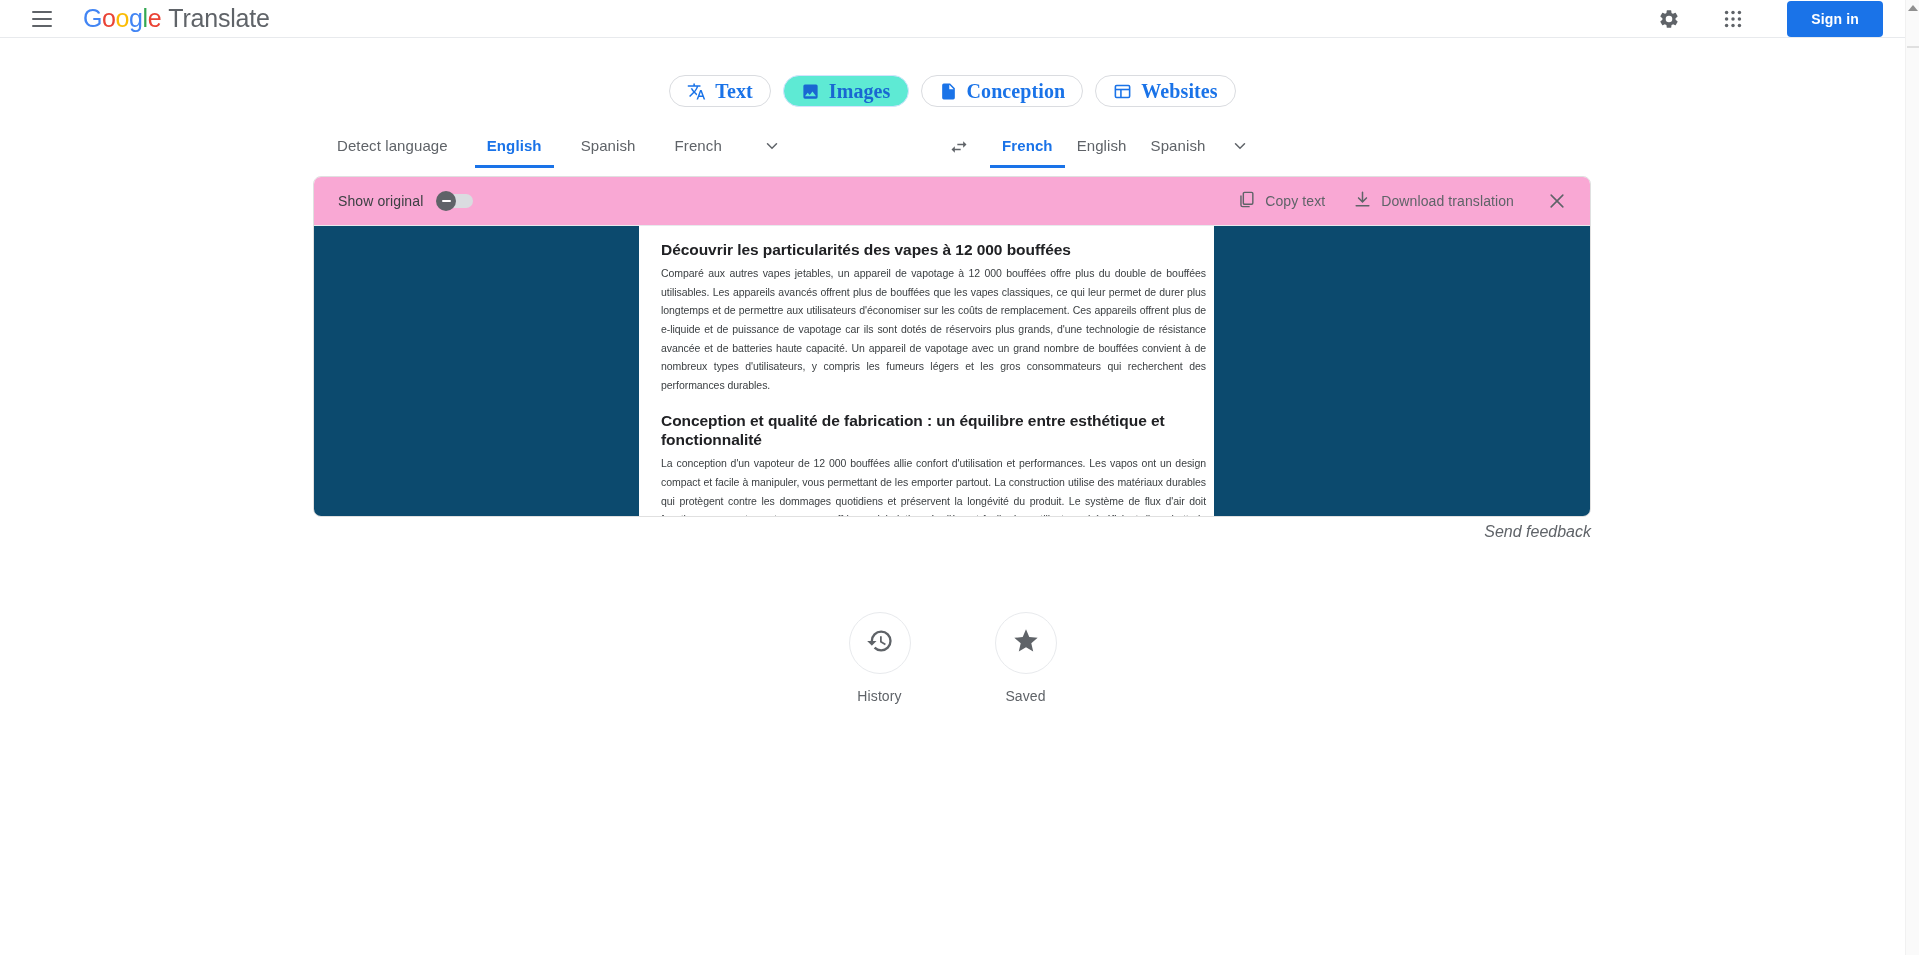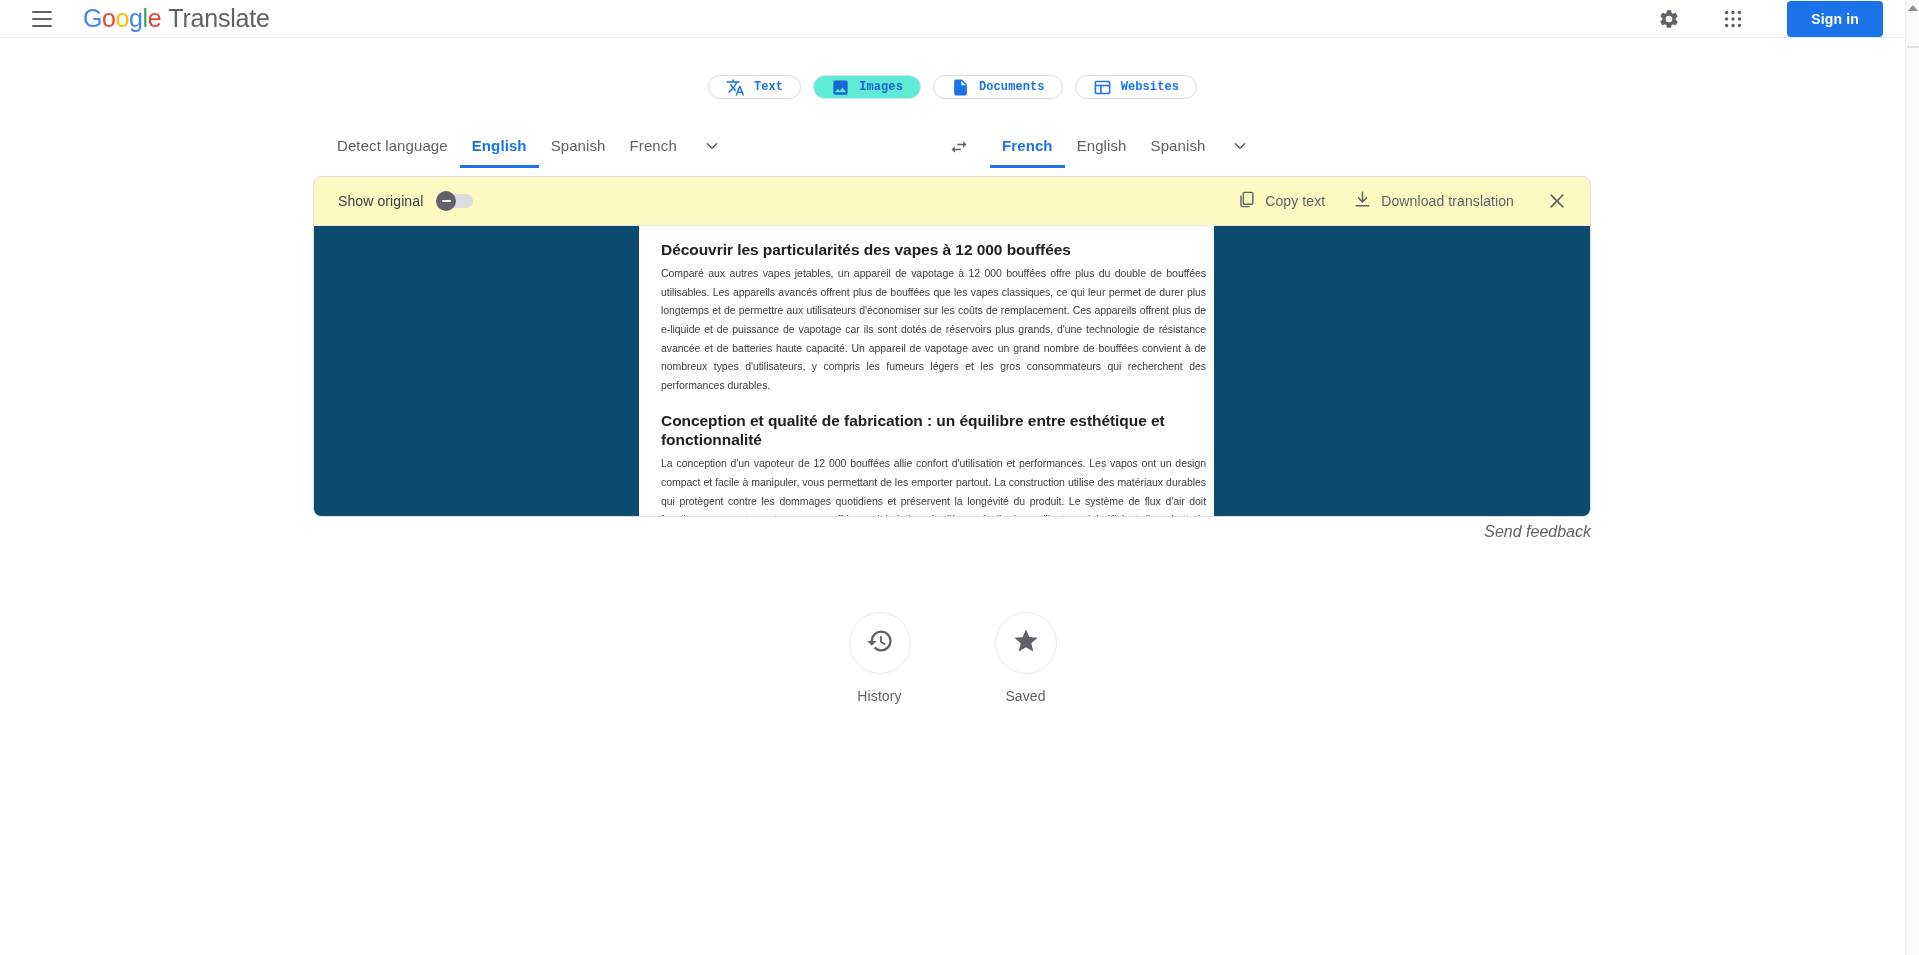--- a/index.html
+++ b/index.html
@@ -47,36 +47,36 @@
     cursor: pointer; letter-spacing: 0.15px;
     font-family: "Liberation Sans", sans-serif;
   }
 
   
   .mode-row {
     position: absolute; top: 75px; left: 0; width: 1905px;
     display: flex; justify-content: center; gap: 12px;
   }
   .pill {
-    height: 24px; border: 1px solid #dadce0; border-radius: 18px;
+    height: 32px; border: 1px solid #dadce0; border-radius: 18px;
     background: #fff; display: flex; align-items: center; gap: 9px;
     padding: 0 17px; cursor: pointer;
-    font-size: 12px; color: #1a73e8; font-weight: bold; letter-spacing: .1px;
-    font-family: Liberation Mono, monospace;
+    font-size: 20px; color: #1a73e8; font-weight: bold; letter-spacing: .1px;
+    font-family: Liberation Serif, serif;
   }
   .pill.inactive { color: #1a73e8; }
   .pill.active { background: #5eead4; border-color: #d3e3fd; color: #1967d2; }
   .pill svg { display: block; }
 
   
   .lang-row {
     position: absolute; top: 128px; left: 0; width: 1905px; height: 40px;
   }
   .lang-group { position: absolute; display: flex; align-items: flex-end; height: 40px; }
-  .lang-src { left: 325px; }
+  .lang-src { left: 325px; gap: 15px; }
   .lang-tgt { left: 940px; }
   .lang-item {
     font-size: 15px; color: #5f6368; padding: 0 12px 11px 12px;
     cursor: pointer; white-space: nowrap; letter-spacing: .1px;
     border-bottom: 3px solid transparent; position: relative;
   }
   .lang-item.sel { color: #1a73e8; font-weight: bold; border-bottom-color: #1a73e8; }
   .lang-chev { padding: 0 14px 9px 14px; cursor: pointer; }
   .swap-btn {
     width: 38px; height: 38px; border-radius: 50%; margin-right: 12px;
@@ -89,21 +89,21 @@
     position: absolute; left: 313px; top: 176px;
     width: 1278px; height: 341px;
     background: #fff;
     border: 1px solid #e0e0e0;
     border-radius: 8px;
     overflow: hidden;
   }
   .card-toolbar {
     height: 49px; display: flex; align-items: center;
     border-bottom: 1px solid #e8eaed; padding: 0 14px 0 12px;
-    background: #fef9c3;
+    background: #f9a8d4;
   }
   .show-orig-label { font-size: 14px; color: #3c4043; margin-left: 12px; letter-spacing: .1px; }
   .toggle {
     margin-left: 16px; width: 34px; height: 14px; background: #dadce0;
     border-radius: 8px; position: relative; cursor: pointer;
   }
   .toggle-knob {
     position: absolute; left: -3px; top: -3px; width: 20px; height: 20px;
     border-radius: 50%; background: #5f6368;
     display: flex; align-items: center; justify-content: center;
@@ -230,21 +230,21 @@
         </svg>
     </span>
     <span>Images</span>
   </div>
   <div class="pill inactive">
     <span>
       <svg width="19" height="19" viewBox="0 0 24 24" fill="#1a73e8">
           <path d="M14 2H6a2 2 0 00-2 2v16a2 2 0 002 2h12a2 2 0 002-2V8l-6-6zm-1 7V3.5L18.5 9H13z"></path>
         </svg>
     </span>
-    <span>Documents</span>
+    <span>Conception</span>
   </div>
   <div class="pill inactive">
     <span>
       <svg width="19" height="19" viewBox="0 0 24 24" fill="none" stroke="#1a73e8" stroke-width="2">
           <rect x="3" y="4.5" width="18" height="15" rx="1.5"></rect>
           <line x1="3" y1="9.5" x2="21" y2="9.5"></line>
           <line x1="10" y1="9.5" x2="10" y2="19.5"></line>
         </svg>
     </span>
     <span>Websites</span>

